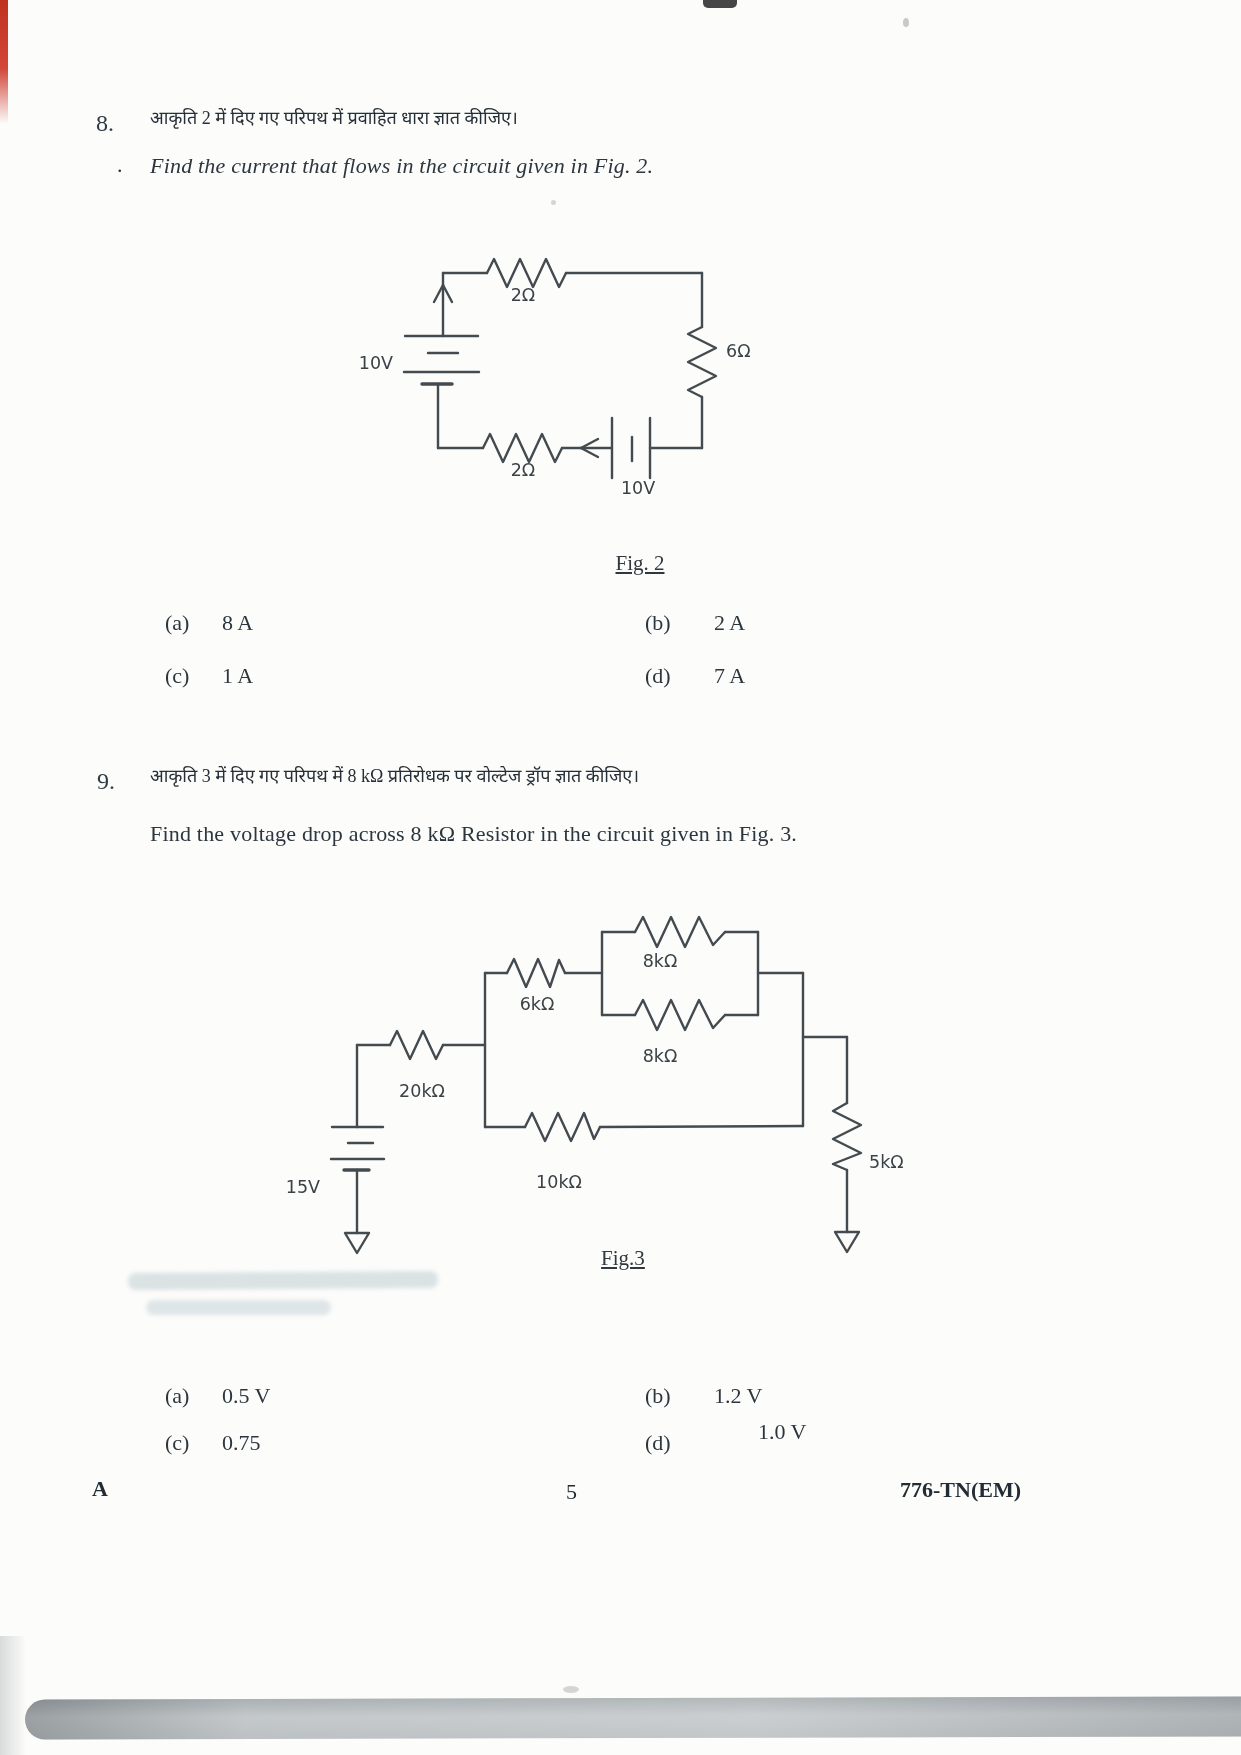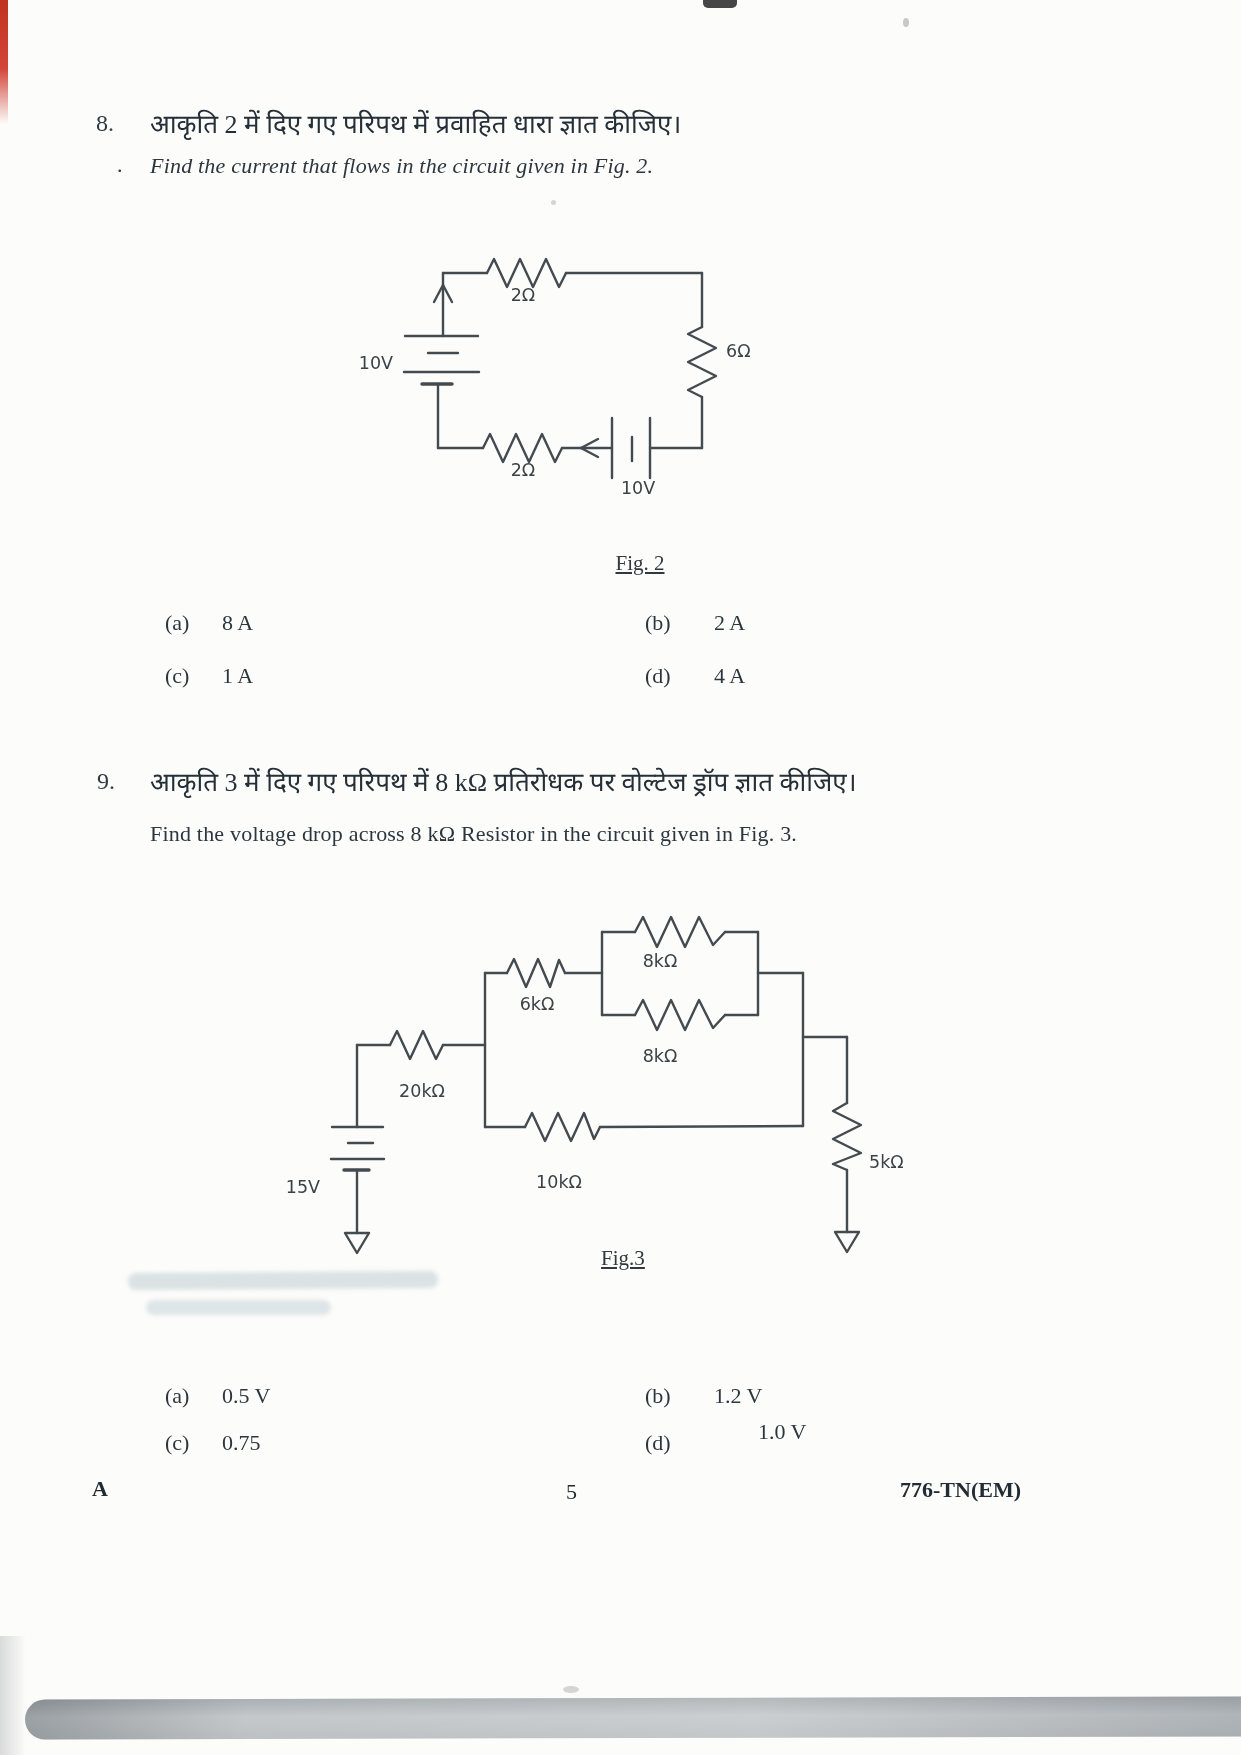--- a/index.html
+++ b/index.html
@@ -1,20 +1,20 @@
 <!DOCTYPE html>
 <html><head>
 <meta charset="utf-8">
 <style>
   html,body{margin:0;padding:0;}
   body{width:1241px;height:1755px;background:#e9e9e7;font-family:"Liberation Serif","DejaVu Serif",serif;}
   .page{position:relative;width:1241px;height:1755px;background:#fcfcfa;overflow:hidden;color:#2f3a42;}
   .abs{position:absolute;white-space:nowrap;}
   .qnum{font-size:24px;color:#2f3a42;}
-  .hindi{font-size:26px;color:#252f38;}
+  .hindi{font-size:18px;color:#252f38;}
   .eng{font-size:22px;color:#2c363f;letter-spacing:.2px;}
   .optkey{font-size:22px;color:#2c363f;}
   .optval{font-size:22px;color:#2c363f;}
   .figcap{font-size:21px;color:#30393f;text-decoration:underline;}
   .footer{font-size:22px;color:#222c34;}
   .bold{font-weight:bold;}
   svg{position:absolute;overflow:visible;}
   svg path, svg line, svg polyline{fill:none;stroke:#434b50;stroke-width:2.4;stroke-linecap:round;stroke-linejoin:round;}
   svg text{fill:#3a4247;font-family:"DejaVu Sans","Liberation Sans",sans-serif;font-size:17.5px;stroke:none;}
   
@@ -100,21 +100,21 @@
   </svg>
   <div class="abs figcap" style="left:598px;top:551px;width:84px;text-align:center;">Fig. 2</div>
 
   <div class="abs optkey" style="left:165px;top:610px;">(a)</div>
   <div class="abs optval" style="left:222px;top:610px;">8 A</div>
   <div class="abs optkey" style="left:645px;top:610px;">(b)</div>
   <div class="abs optval" style="left:714px;top:610px;">2 A</div>
   <div class="abs optkey" style="left:165px;top:663px;">(c)</div>
   <div class="abs optval" style="left:222px;top:663px;">1 A</div>
   <div class="abs optkey" style="left:645px;top:663px;">(d)</div>
-  <div class="abs optval" style="left:714px;top:663px;">4 A</div>
+  <div class="abs optval" style="left:714px;top:663px;">7 A</div>
 
   <div class="abs qnum" style="left:97px;top:768px;">9.</div>
   <div class="abs hindi" style="left:150px;top:763px;">आकृति 3 में दिए गए परिपथ में 8 kΩ प्रतिरोधक पर वोल्टेज ड्रॉप ज्ञात कीजिए।</div>
   <div class="abs eng" style="left:150px;top:821px;">Find the voltage drop across 8 kΩ Resistor in the circuit given in Fig. 3.</div>
 
   <svg style="left:270px;top:875px;" width="690" height="400" viewBox="0 0 690 400">
 
     <path d="M87,170 H120"></path>
     <path d="M120,170 L127,156 L140,184 L153,156 L166,184 L173,170"></path>
     <path d="M173,170 H215"></path>

